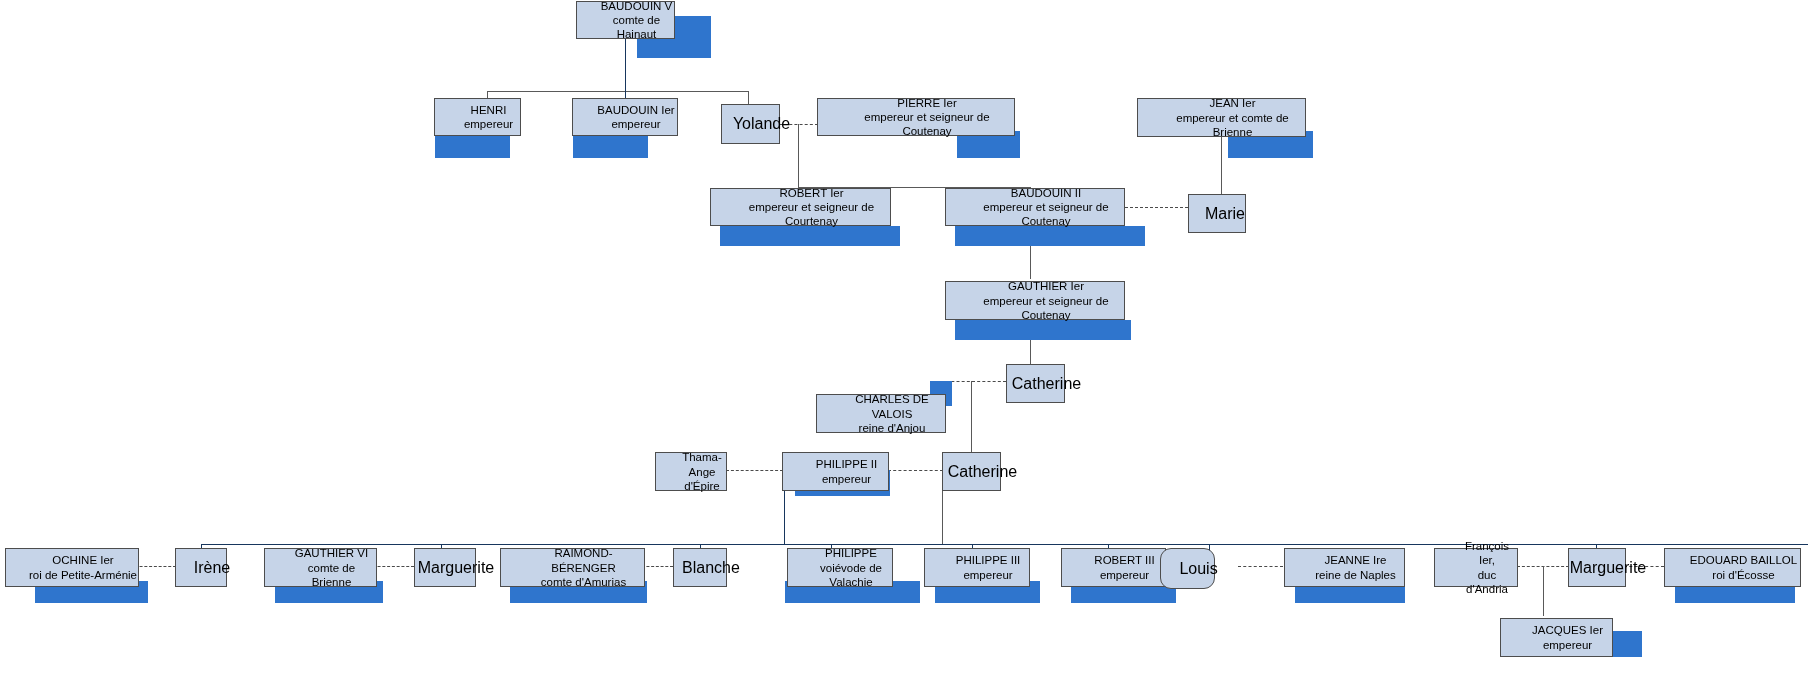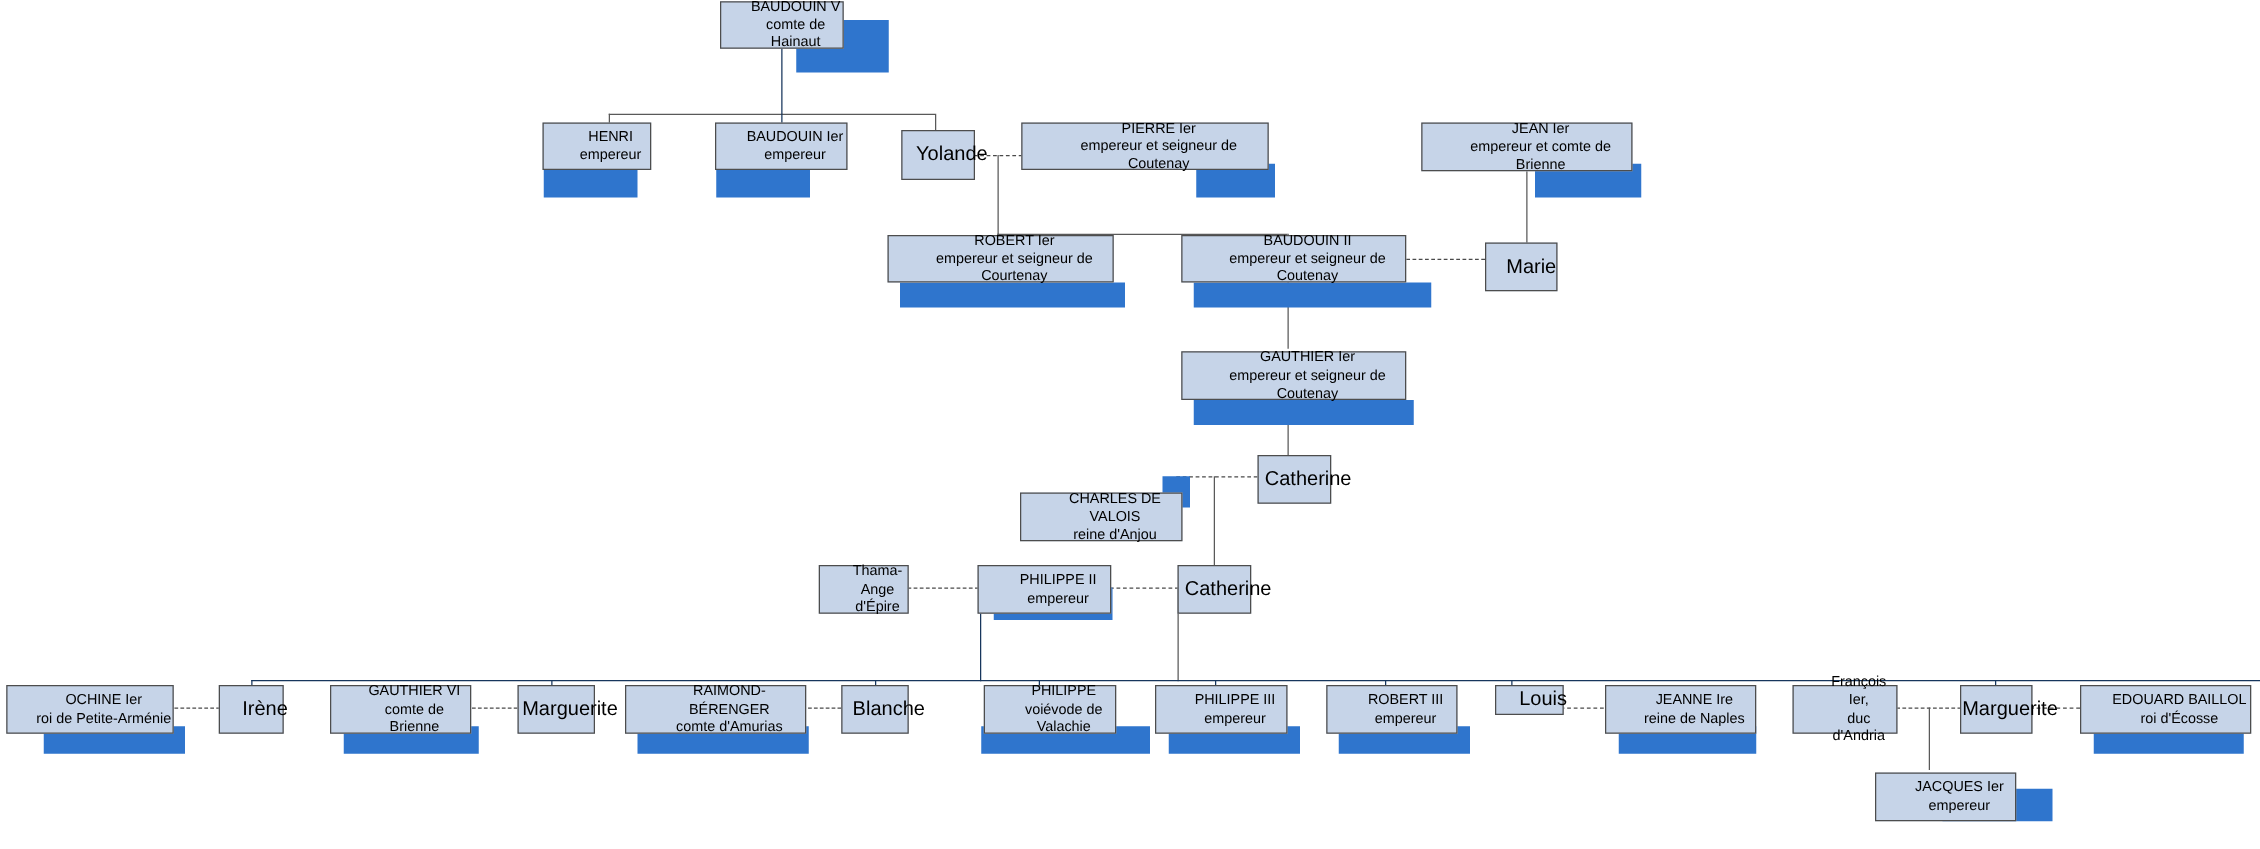--- a/index.html
+++ b/index.html
@@ -210,21 +210,21 @@
   <div class="node" style="left:924px;top:548px;width:106px;height:39px;">
     <span class="ln1">PHILIPPE III</span>
     <span class="ln2">empereur</span>
   </div>
 
   <div class="node" style="left:1061px;top:548px;width:105px;height:39px;">
     <span class="ln1">ROBERT III</span>
     <span class="ln2">empereur</span>
   </div>
 
-  <div class="node single" style="left:1196px;top:548px;width:55px;height:24px;">
+  <div class="node single" style="left:1160px;top:548px;width:55px;height:41px;border-radius:11px;">
     <span class="ln1">Louis</span>
   </div>
 
   <div class="node" style="left:1284px;top:548px;width:121px;height:39px;">
     <span class="ln1">JEANNE Ire</span>
     <span class="ln2">reine de Naples</span>
   </div>
 
   <div class="node" style="left:1434px;top:548px;width:84px;height:39px;">
     <span class="ln1">François Ier,</span>

